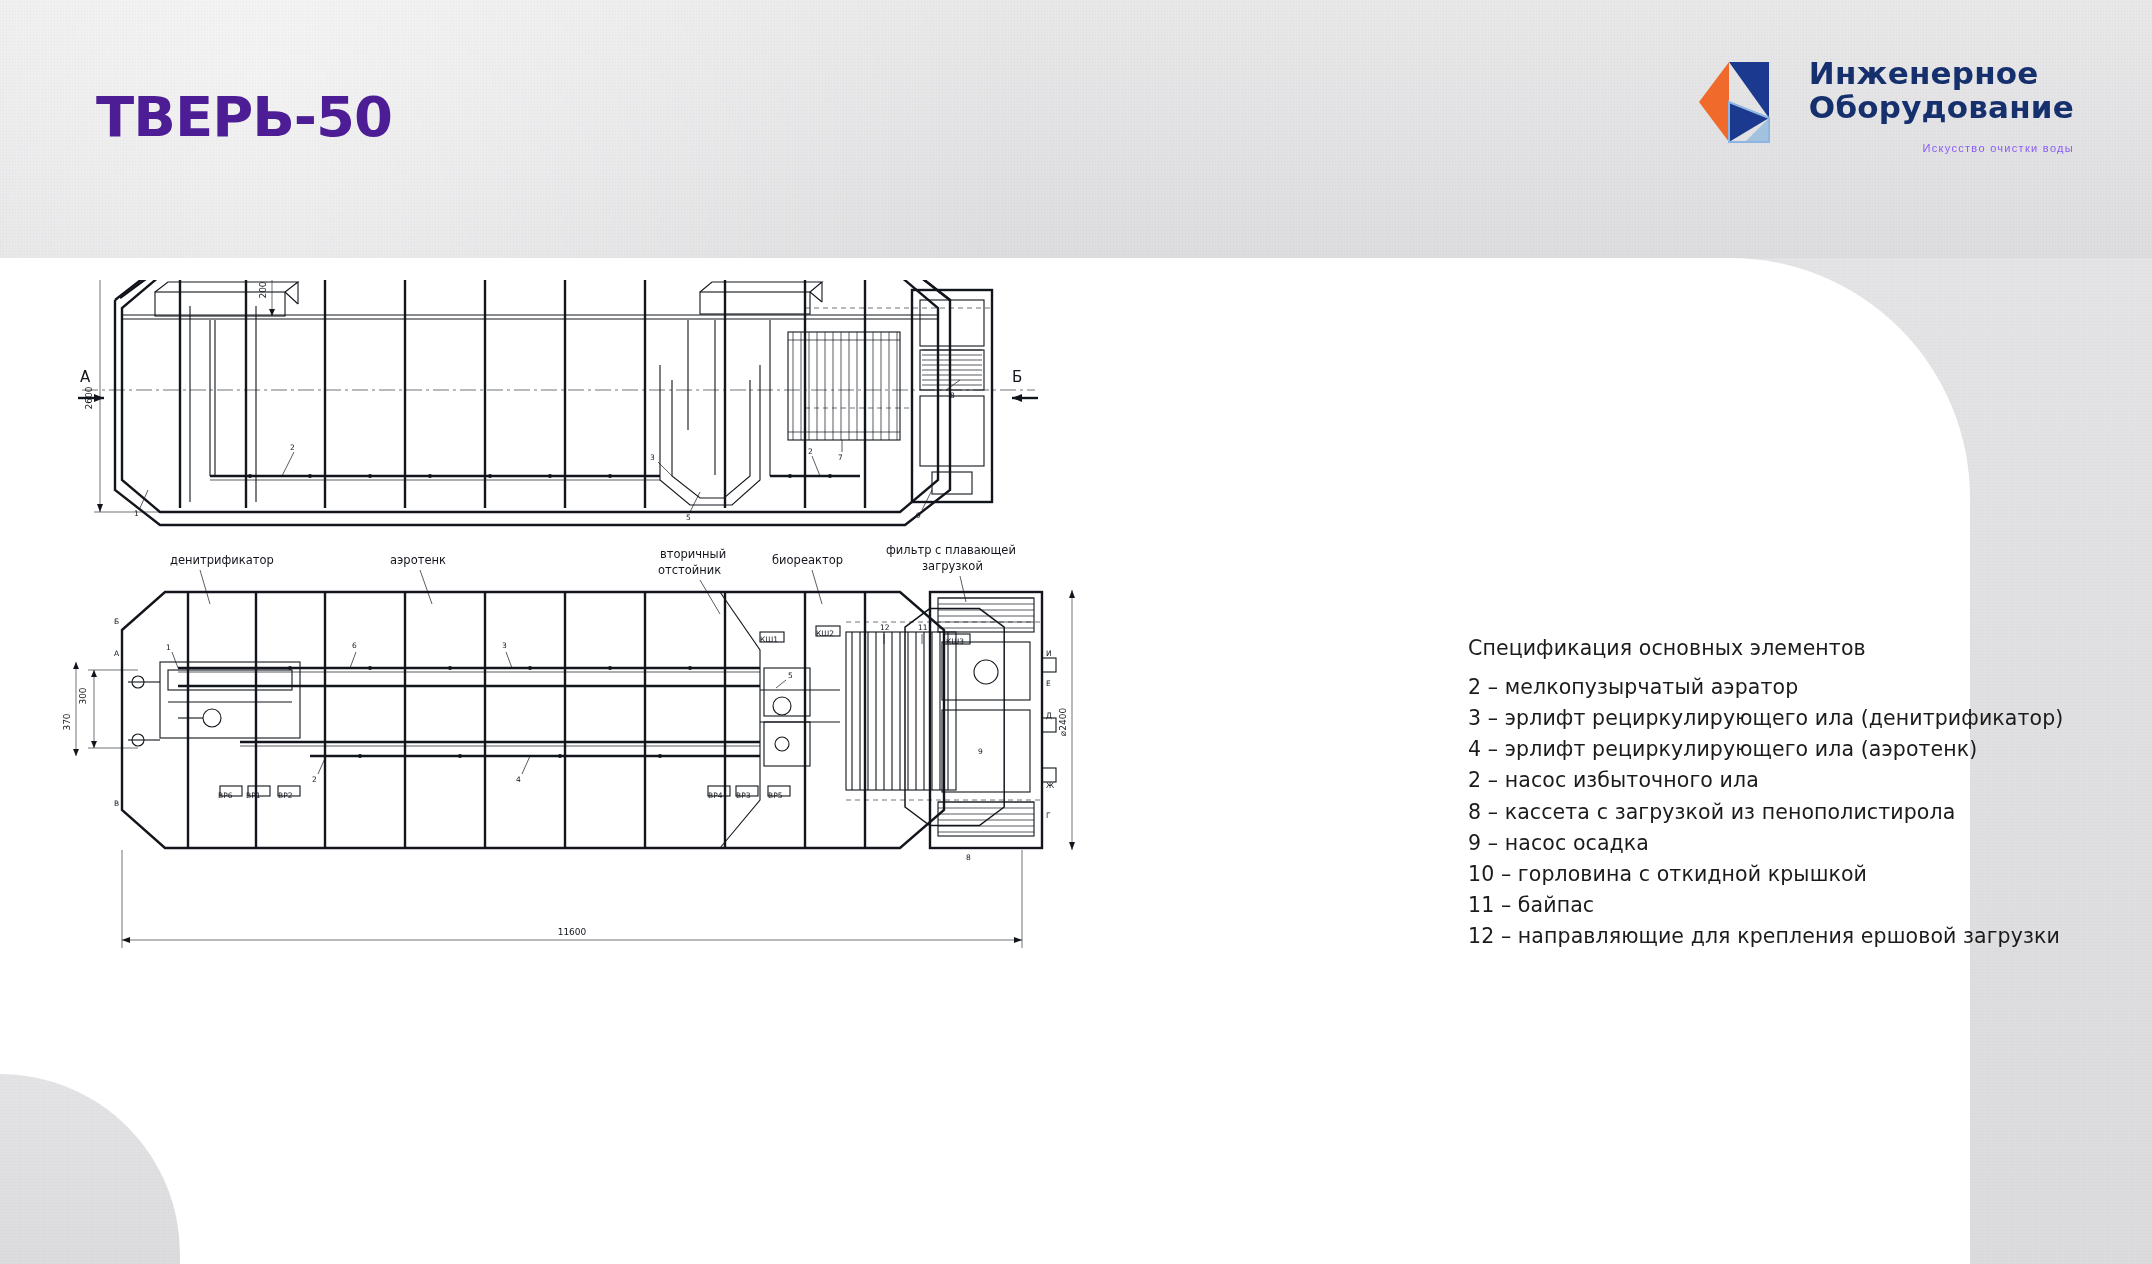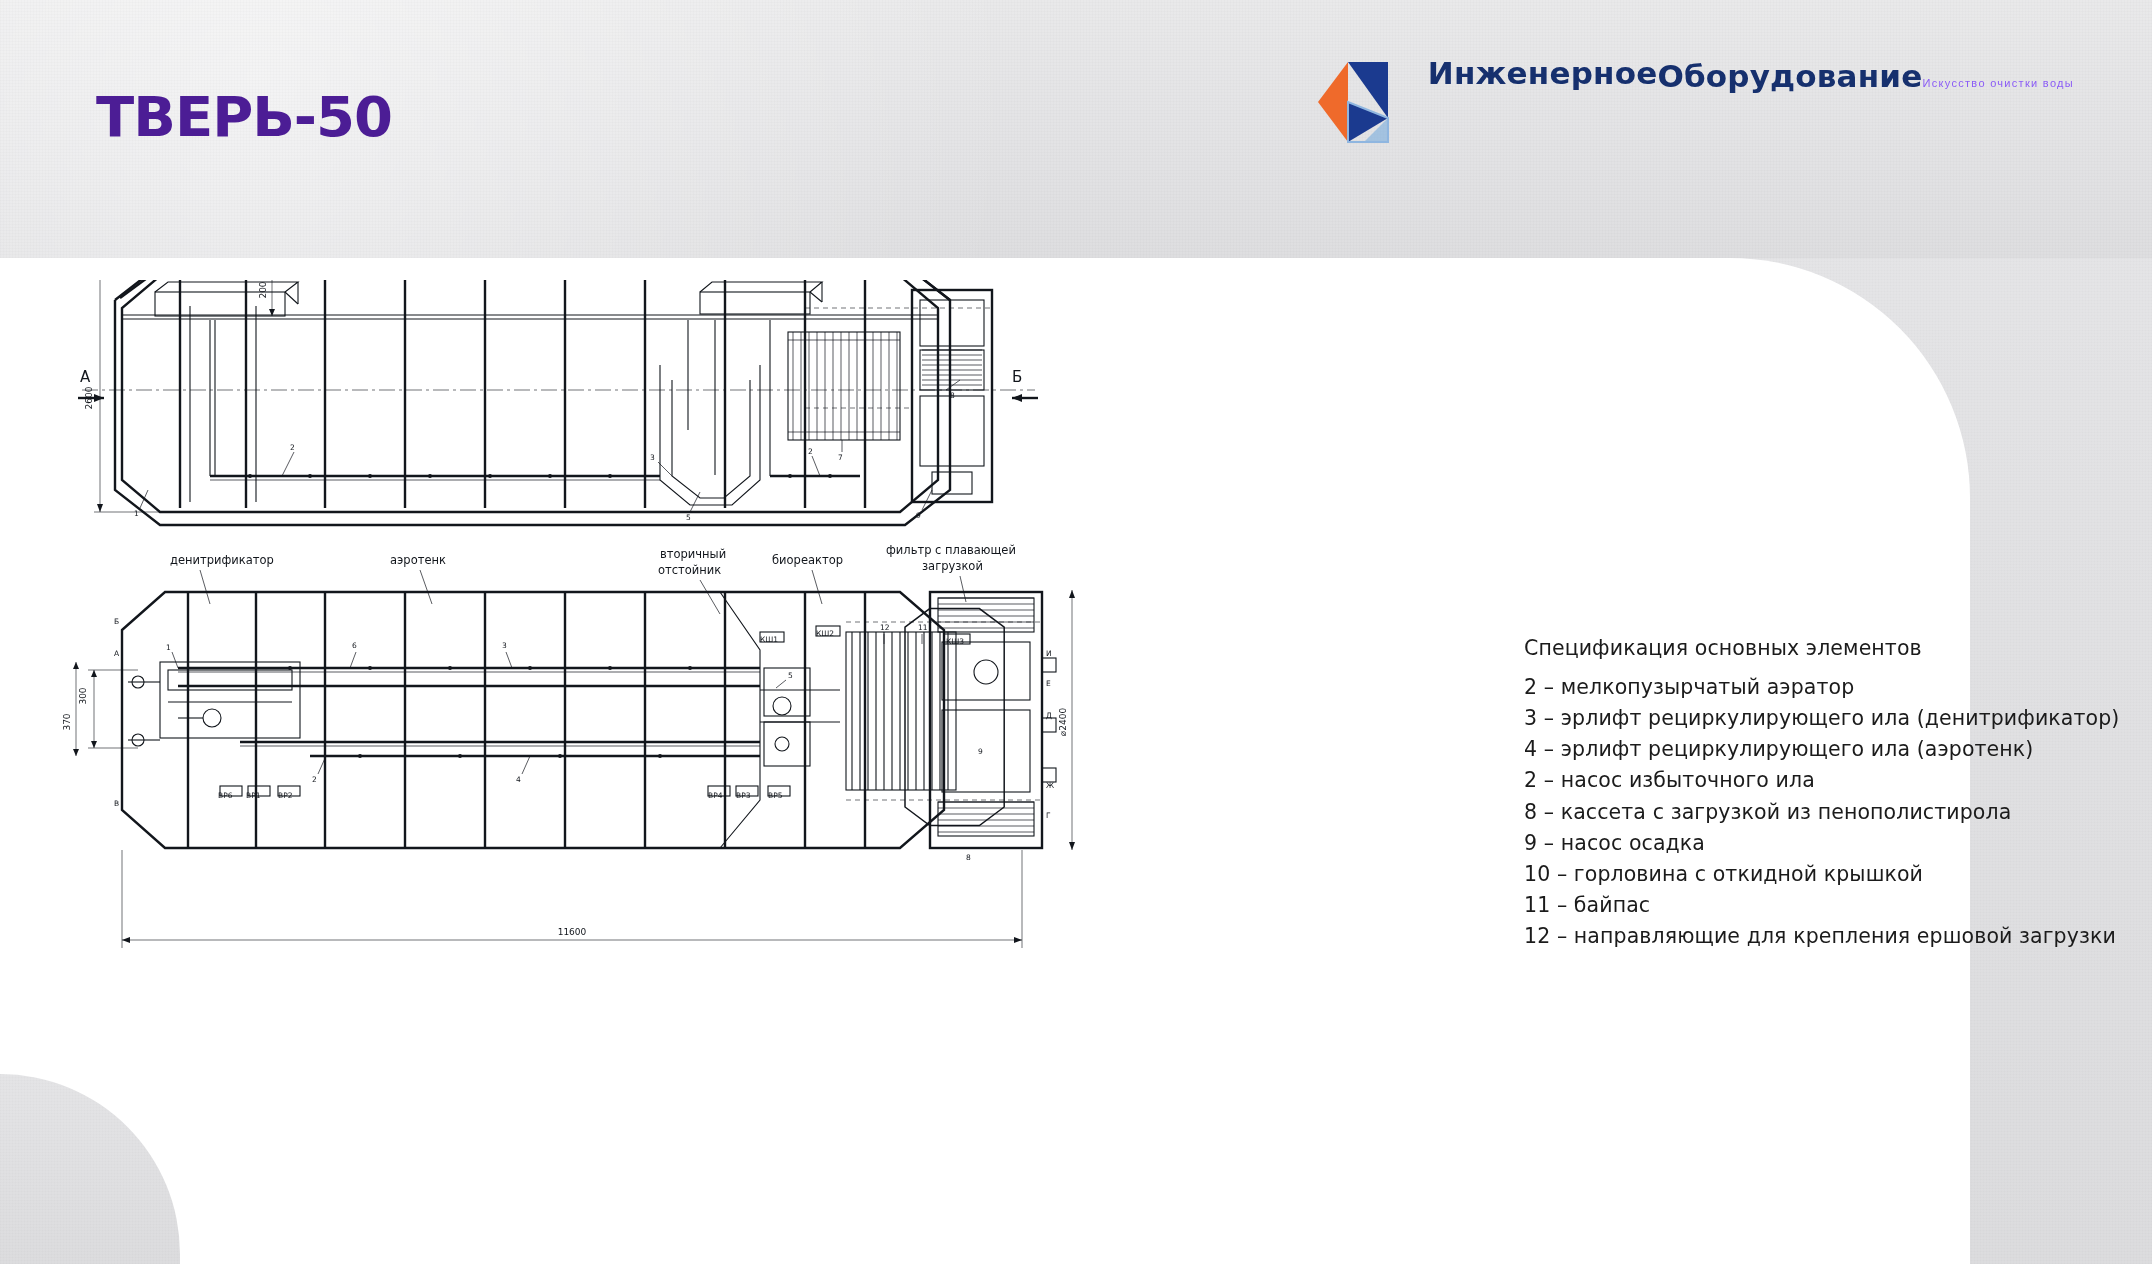--- a/index.html
+++ b/index.html
@@ -108,21 +108,21 @@
     align-items: flex-start;
     gap: 16px;
   }
   .logo-mark {
     width: 98px;
     height: 86px;
     position: relative;
   }
   .logo-text {
     display: flex;
-    flex-direction: row;
+    flex-direction: column;
     line-height: 1.0;
     justify-content: flex-end;
   }
   .logo-l1, .logo-l2 {
     font-size: 31px;
     font-weight: bold;
     color: #16306e;
     letter-spacing: .2px;
     font-family: "DejaVu Sans", "Liberation Sans", sans-serif;
   }
@@ -142,21 +142,21 @@
     left: 60px;
     top: 280px;
     width: 1450px;
     height: 830px;
   }
   .drawing svg { display: block; }
 
   
   .spec {
     position: absolute;
-    left: 1524px;
+    left: 1468px;
     top: 636px;
     width: 600px;
     color: #1b1b1b;
     font-family: "DejaVu Sans", "Liberation Sans", sans-serif;
   }
   .spec-title {
     font-size: 20.5px;
     margin-bottom: 12px;
     letter-spacing: .1px;
   }

